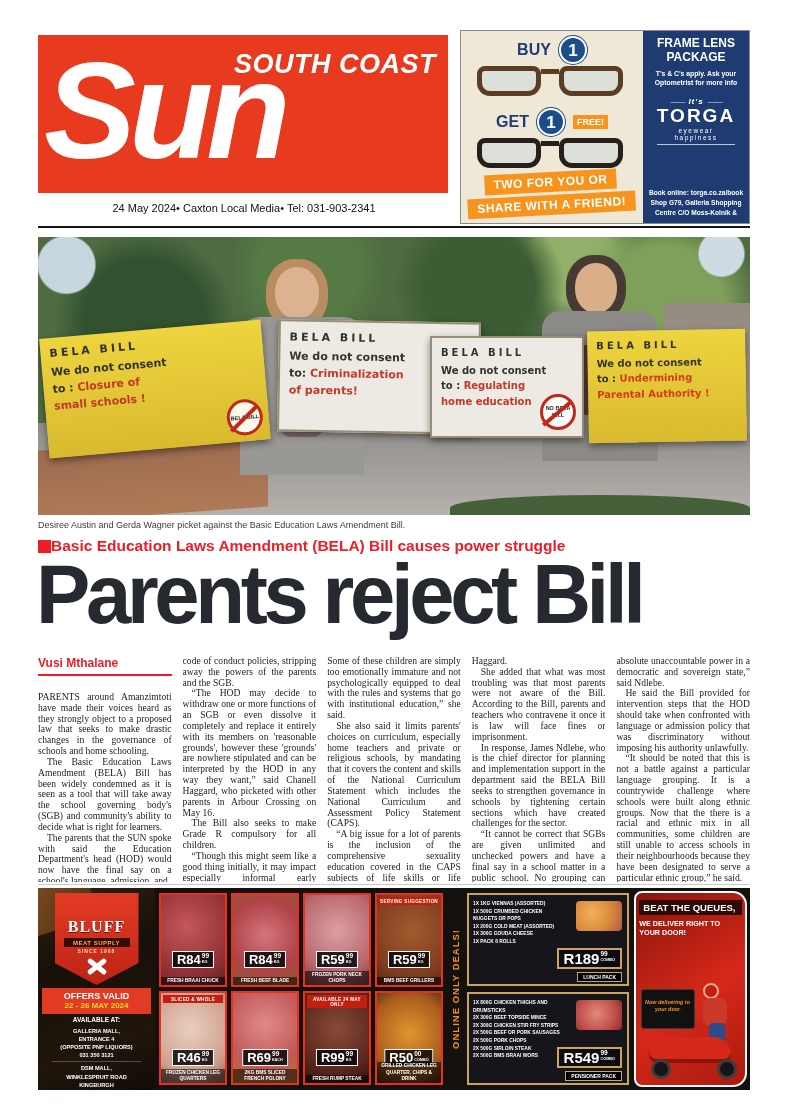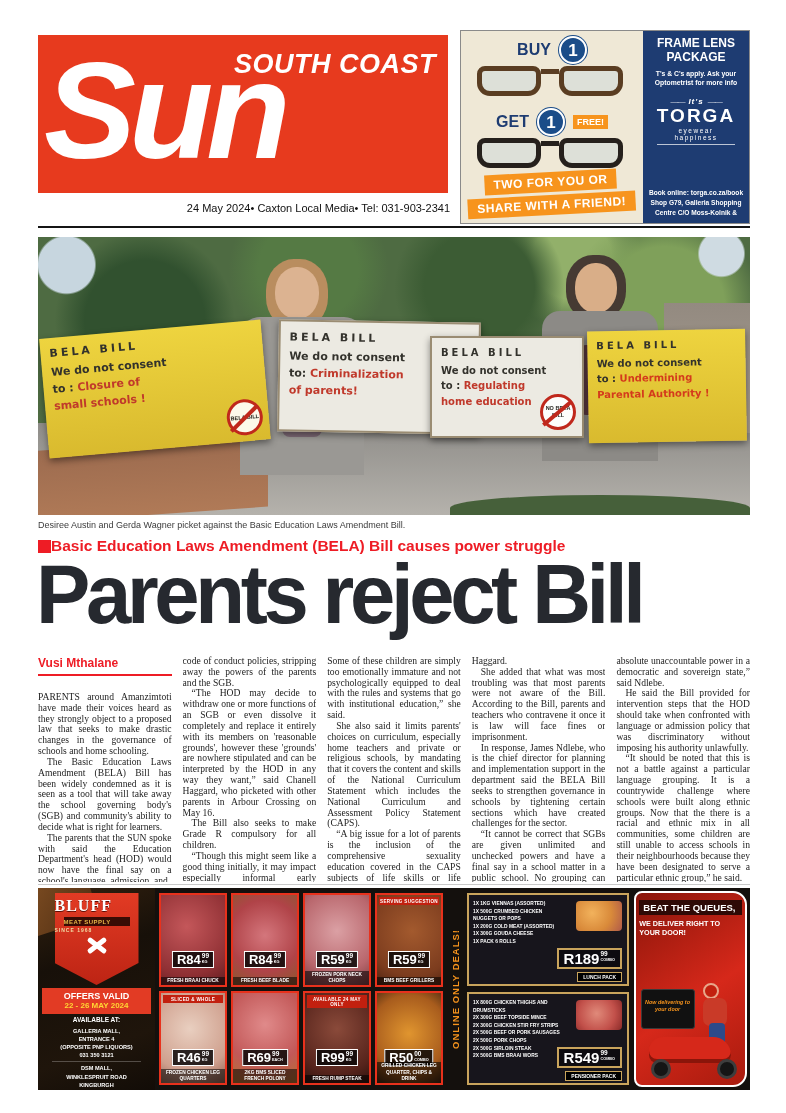--- a/index.html
+++ b/index.html
@@ -8,21 +8,21 @@
     --headline-ink:#26292f;
   }
   *{box-sizing:border-box;margin:0;padding:0}
   body{width:786px;height:1113px;position:relative;overflow:hidden;background:#fff;
        font-family:"Liberation Sans",sans-serif;}
 
   
   .masthead{position:absolute;top:35px;left:38px;width:410px;height:158px;background:var(--masthead-red);overflow:hidden}
   .south-coast{position:absolute;top:16px;right:12px;font:italic 800 27px/1 "Liberation Sans",sans-serif;color:#fff;letter-spacing:.5px}
   .sun-logo{position:absolute;top:6px;left:6px;font:italic 800 138px/1 "Liberation Sans",sans-serif;color:#fff;letter-spacing:-7px}
-  .dateline{position:absolute;top:202px;left:38px;width:412px;display:flex;justify-content:flex-end;font:11px "Liberation Sans",sans-serif;color:#111}
+  .dateline{position:absolute;top:202px;left:38px;width:412px;display:flex;justify-content:center;font:11px "Liberation Sans",sans-serif;color:#111}
   .top-rule{position:absolute;top:226px;left:38px;width:712px;border-top:2px solid #151515}
 
   
   .top-ad{position:absolute;top:30px;left:460px;width:290px;height:194px;border:1px solid #8a8a8a;display:flex;overflow:hidden}
   .torga-left{width:182px;background:#efe8d6;position:relative;padding:5px 6px}
   .offer-row{display:flex;align-items:center;gap:8px;justify-content:center;position:relative;z-index:2}
   .offer-label{font:800 16px "Liberation Sans",sans-serif;color:var(--torga-navy)}
   .circle-1{width:28px;height:28px;border-radius:50%;background:#1b4d89;color:#fff;font:800 17px/26px "Liberation Sans",sans-serif;text-align:center;border:2px solid #fff;box-shadow:0 0 0 1px #1b4d89}
   .free-tag{background:var(--torga-orange);color:#fff;font:800 9px "Liberation Sans",sans-serif;padding:2px 4px}
   .glasses{position:relative;height:38px;margin:2px 0 4px}
@@ -96,21 +96,21 @@
   .col{flex:1;overflow:hidden}
   .byline{font:800 12px "Liberation Sans",sans-serif;color:var(--kicker-red);border-bottom:2px solid var(--kicker-red);padding-bottom:4px;margin-bottom:16px}
   .body-p{font:9.6px/1.13 "Liberation Serif",serif;color:#1c1c1c;text-align:justify}
   .body-p.indent{text-indent:9px}
   .article-rule{position:absolute;top:884px;left:38px;width:712px;border-top:1px solid #c9c9c9}
 
   
   .bottom-ad{position:absolute;top:888px;left:38px;width:712px;height:202px;background:#14100d;display:flex}
   .store-panel{width:117px;position:relative;background:linear-gradient(160deg,#33210f 0%,#171009 35%,#1f150b 75%,#120c07 100%);overflow:hidden}
   .store-panel:before{content:"";position:absolute;top:-18px;left:-26px;width:80px;height:60px;background:linear-gradient(135deg,#8a5526,#4e2d12);transform:rotate(-18deg)}
-  .ribbon{position:absolute;top:5px;left:50%;transform:translateX(-50%);width:84px;height:92px;background:linear-gradient(#e23b24,#bd2414);clip-path:polygon(0 0,100% 0,100% 76%,50% 100%,0 76%);padding-top:4px}
+  .ribbon{position:absolute;top:5px;left:50%;transform:translateX(-50%);width:84px;height:92px;background:linear-gradient(#e23b24,#bd2414);clip-path:polygon(0 0,100% 0,100% 76%,50% 100%,0 76%);text-align:center;padding-top:25px}
   .bluff-name{font:800 16px "Liberation Serif",serif;color:#fff;letter-spacing:1px;text-shadow:0 1px 0 #5e0e05}
   .meat-supply{width:66px;margin:2px auto 1px;background:#380c05;color:#e8b84a;font:700 6px "Liberation Sans",sans-serif;padding:1.5px 0;letter-spacing:.5px}
   .since{font:600 5px "Liberation Sans",sans-serif;color:#f2dca6;letter-spacing:1px}
   .cleavers{position:relative;width:26px;height:16px;margin:4px auto 0}
   .cleavers i{position:absolute;top:6px;left:2px;width:22px;height:5px;background:#fff;border-radius:2px;transform:rotate(38deg)}
   .cleavers i+i{transform:rotate(-38deg)}
   .offers-bar{position:absolute;top:100px;left:4px;right:4px;background:#e23b24;text-align:center;padding:3px 0 4px}
   .offers-l1{font:800 9px "Liberation Sans",sans-serif;color:#fff}
   .offers-l2{font:800 8px "Liberation Sans",sans-serif;color:#ffd633}
   .avail{position:absolute;top:128px;left:0;right:0;text-align:center;color:#fff}

